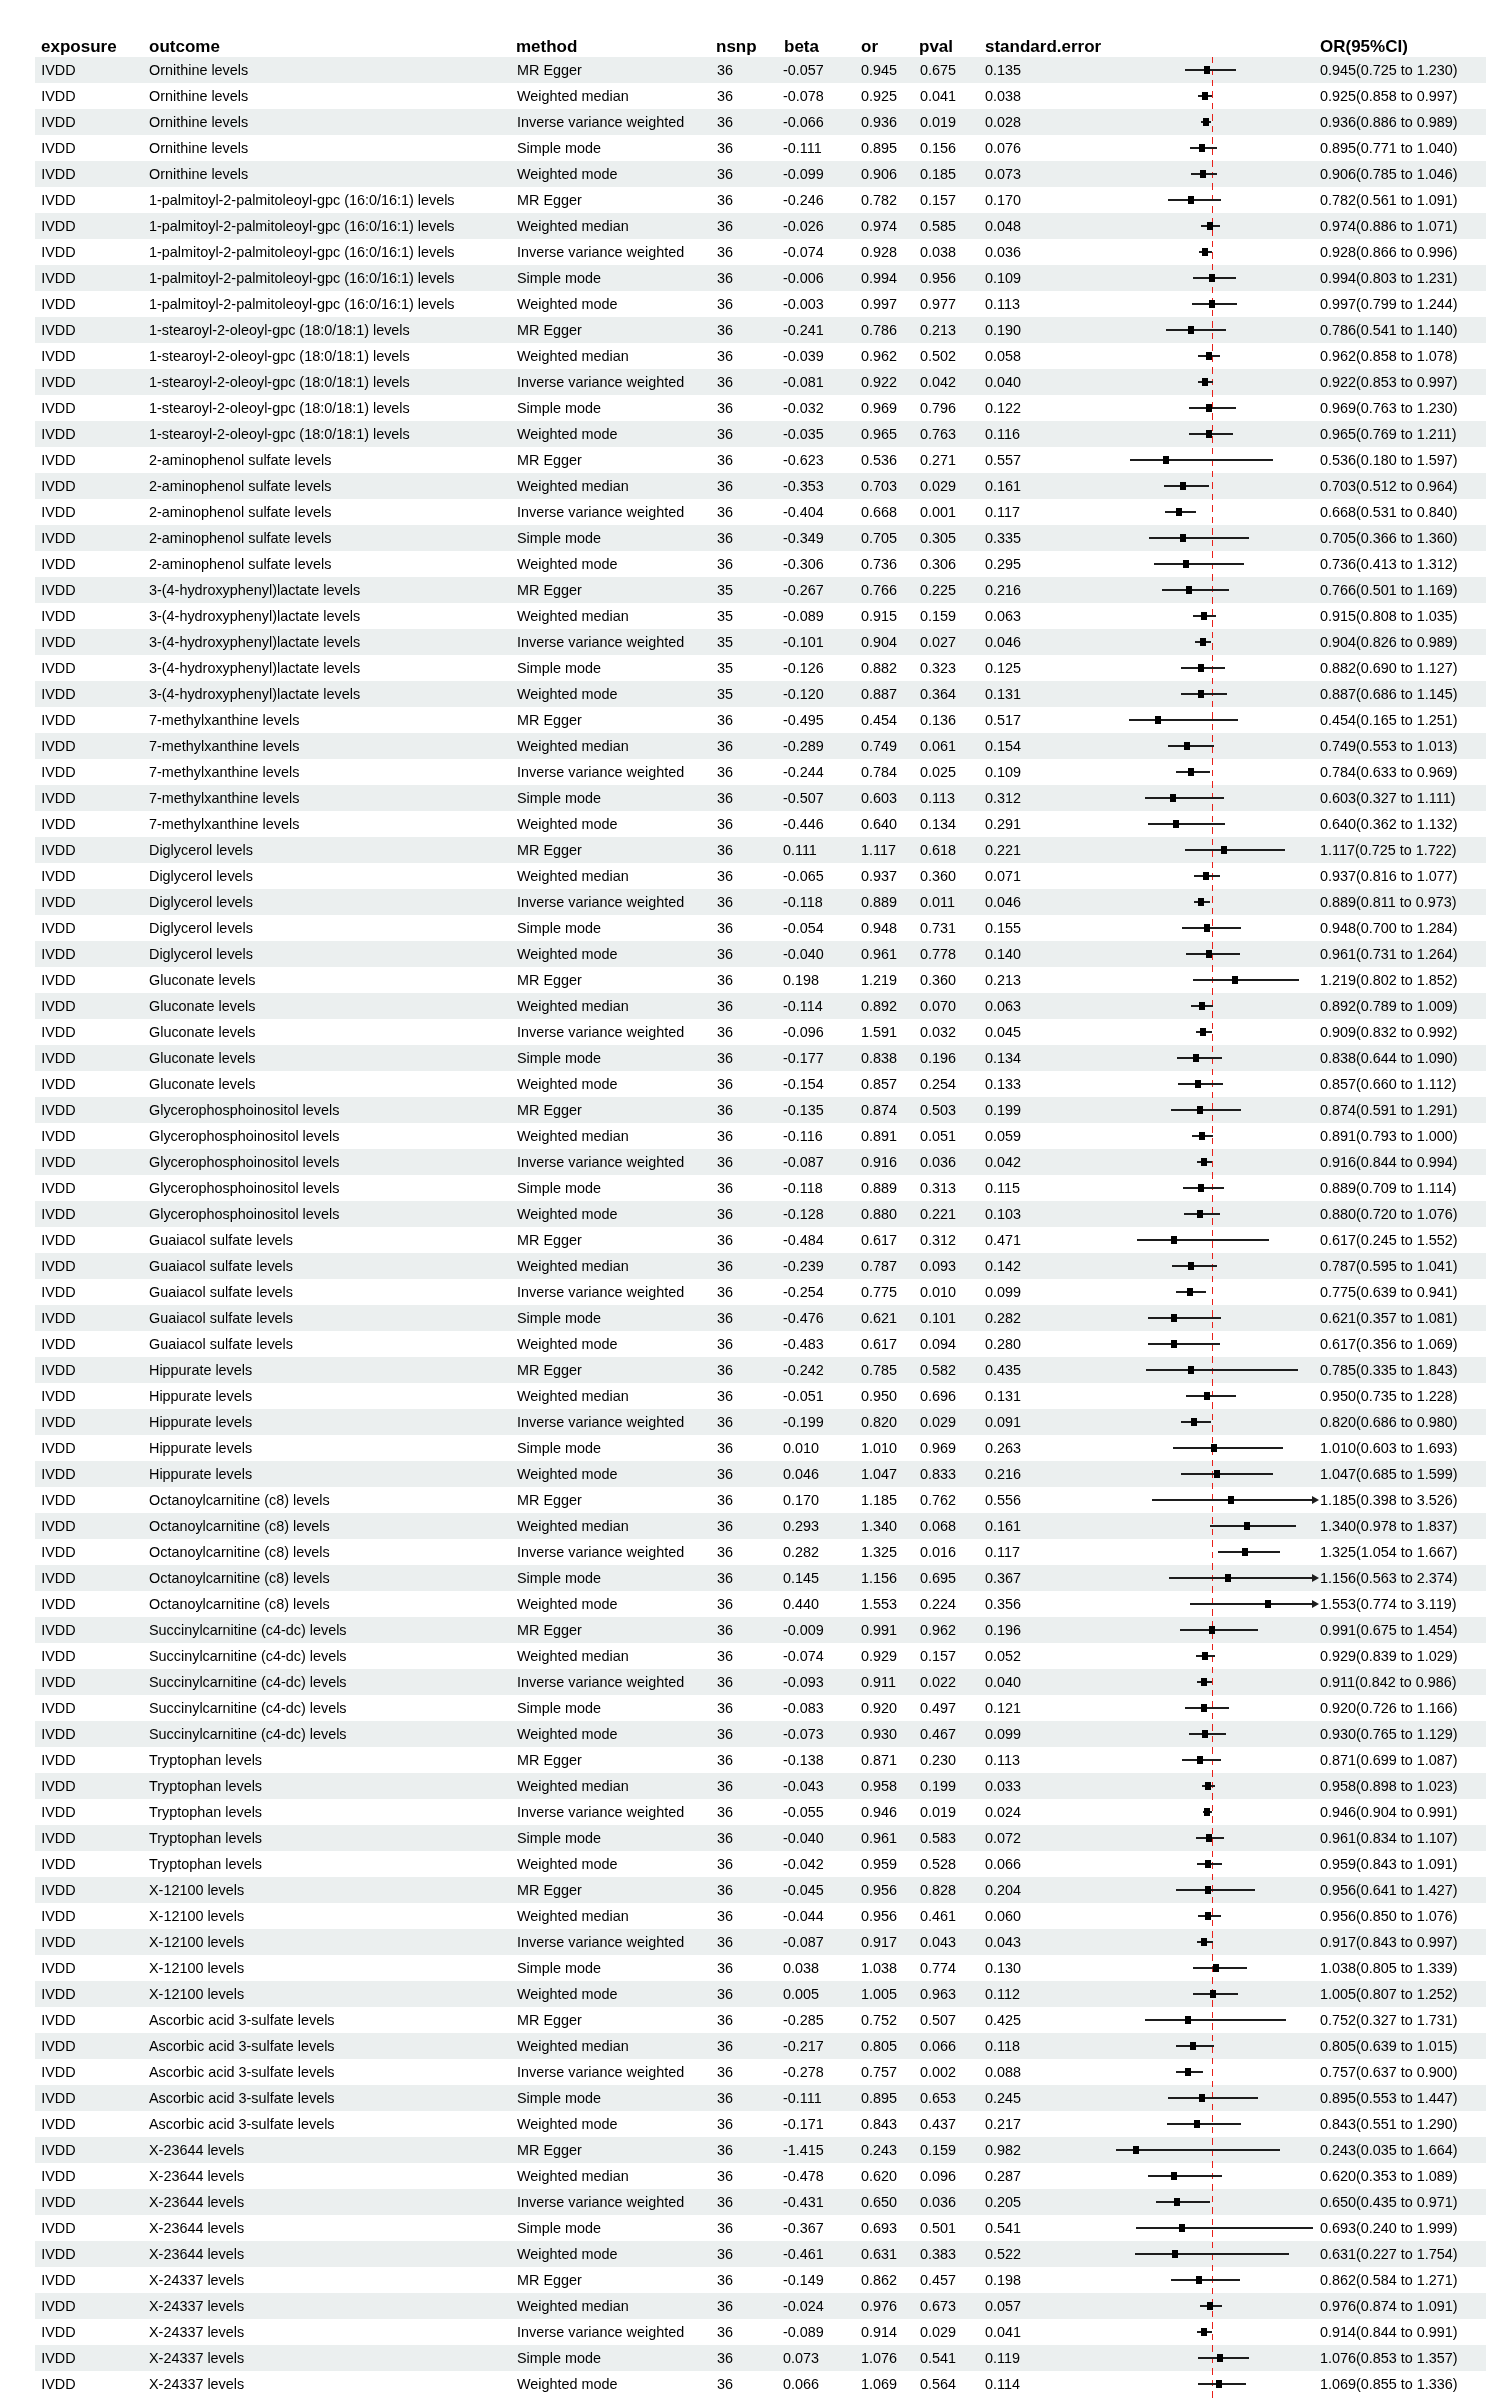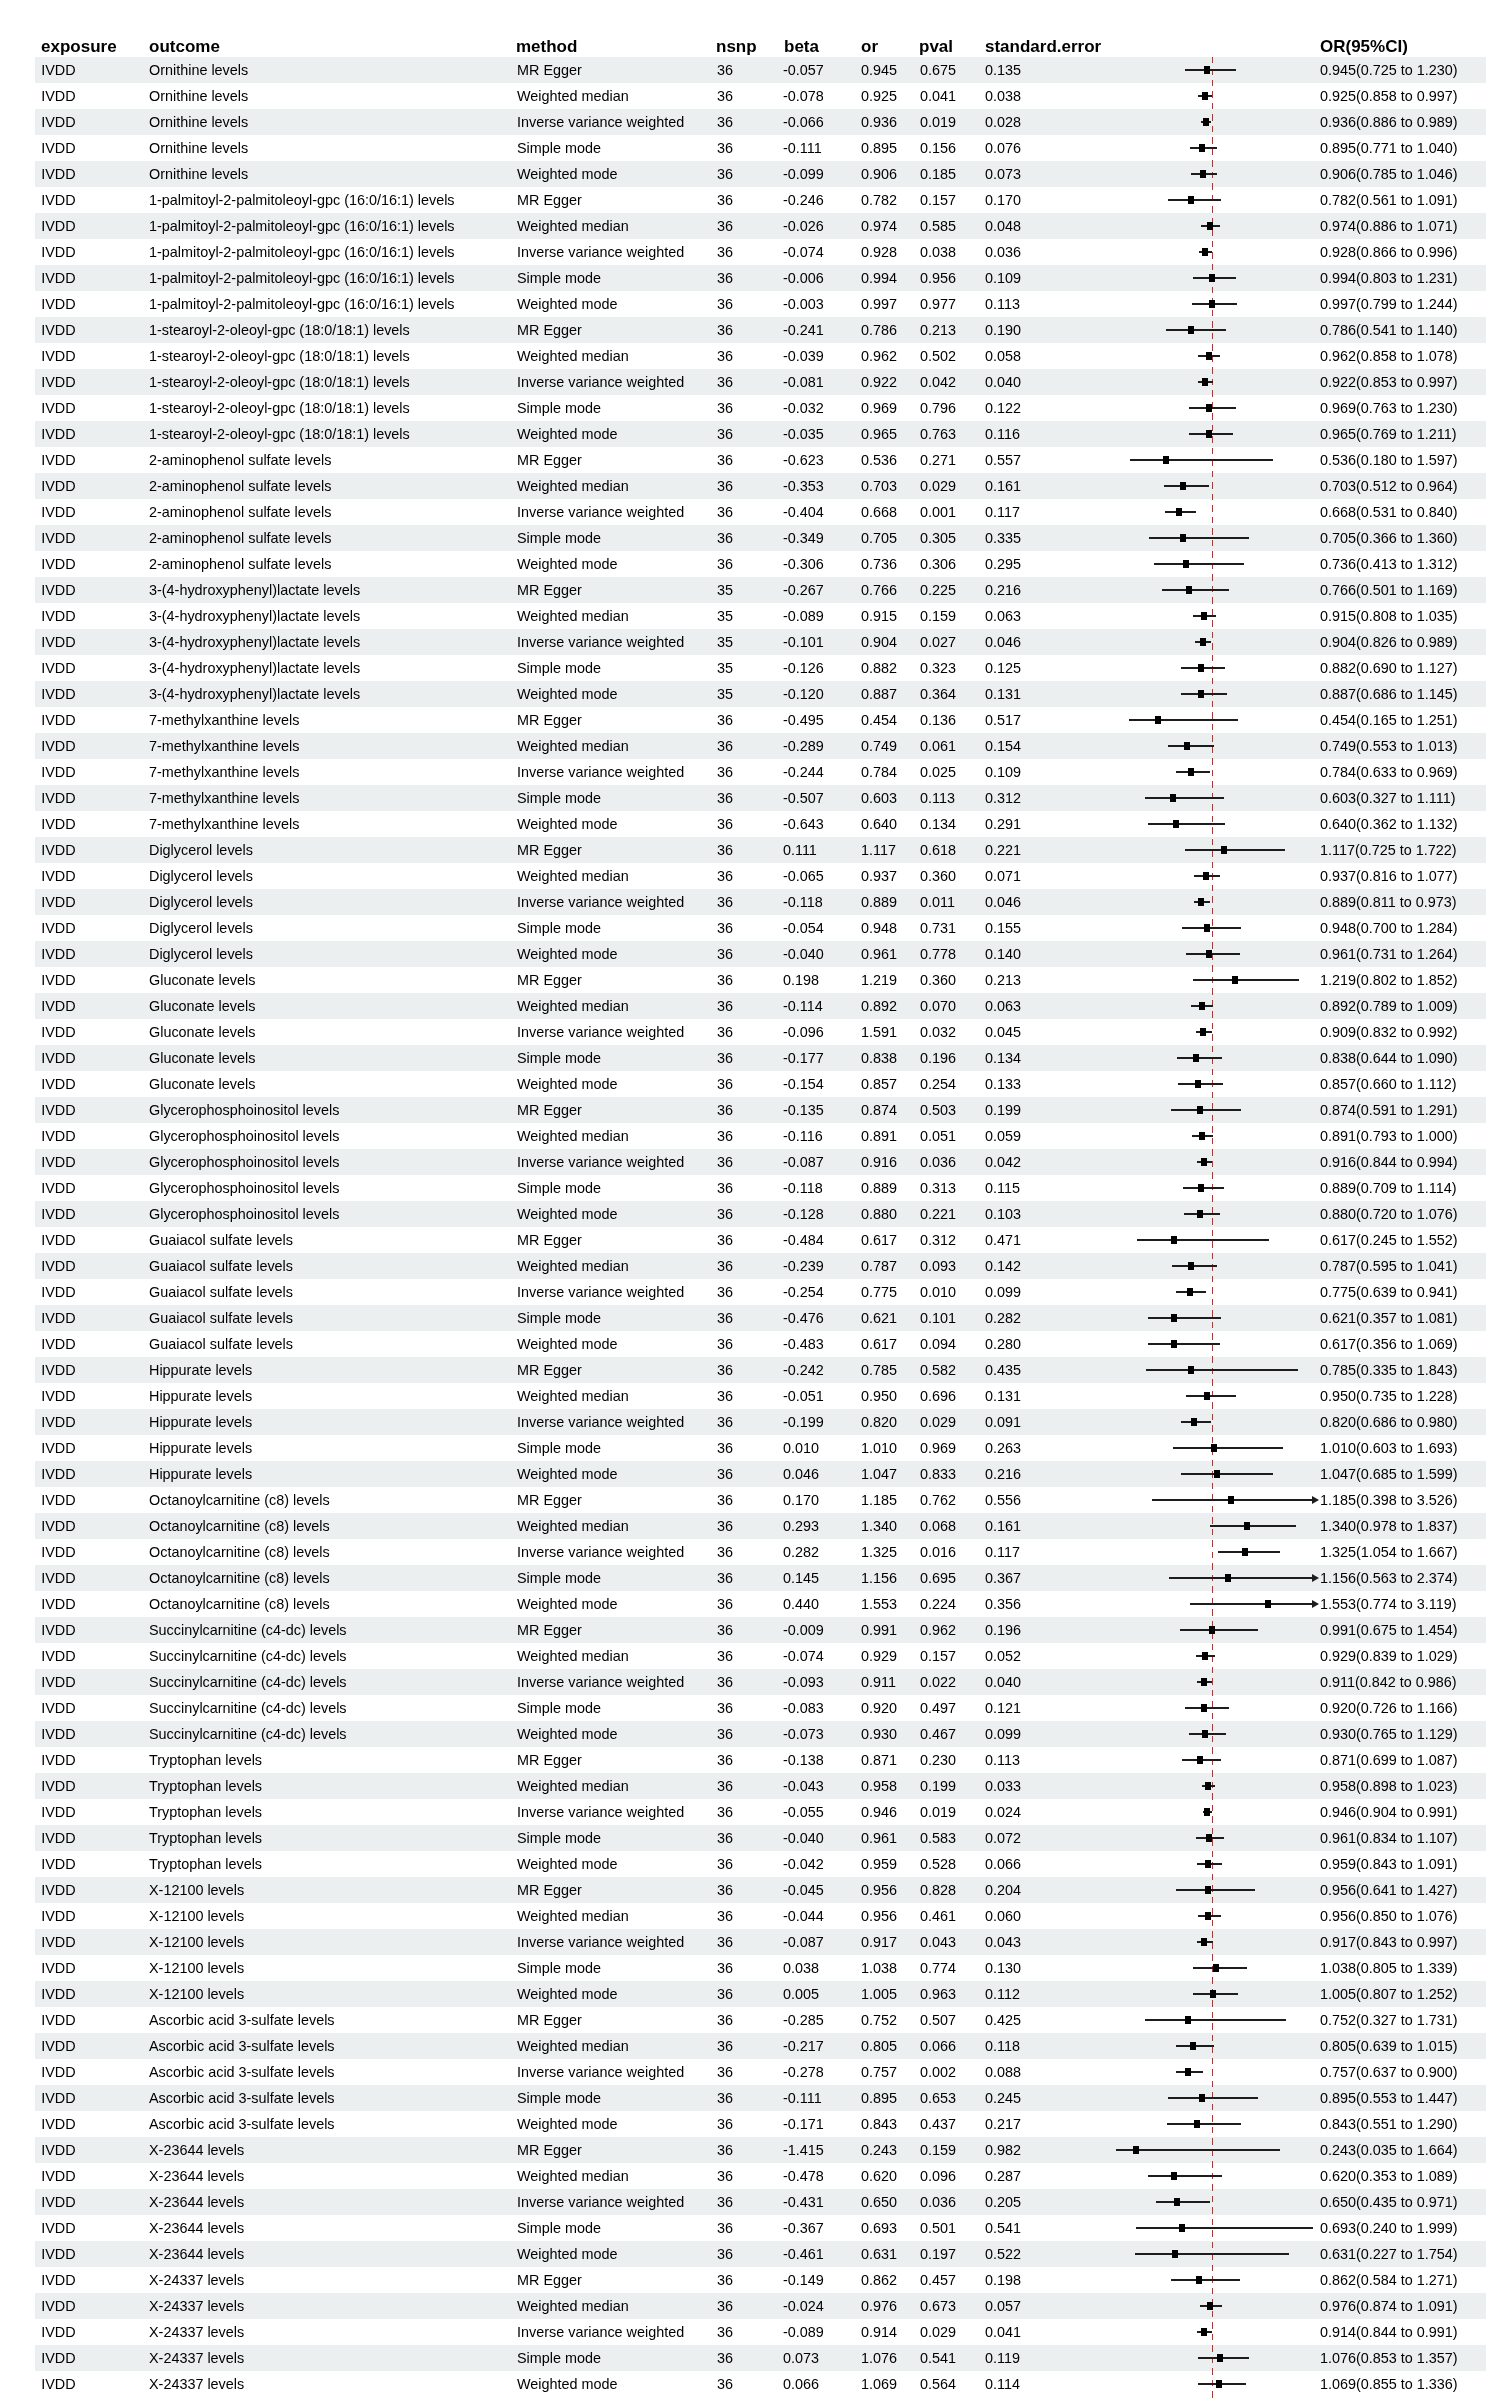--- a/index.html
+++ b/index.html
@@ -518,21 +518,21 @@
 
       <span class="marker" style="left: 58px;"></span>
     </span>
     <span class="c cx-orci">0.603(0.327 to 1.111)</span>
   </div>
       <div class="row">
     <span class="c cx-exposure">IVDD</span>
     <span class="c cx-outcome">7-methylxanthine levels</span>
     <span class="c cx-method">Weighted mode</span>
     <span class="c cx-nsnp">36</span>
-    <span class="c cx-beta">-0.643</span>
+    <span class="c cx-beta">-0.446</span>
     <span class="c cx-or">0.640</span>
     <span class="c cx-pval">0.134</span>
     <span class="c cx-se">0.291</span>
     <span class="plot">
       <span class="ci-line" style="left: 36px; width: 77px;"></span>
 
       <span class="marker" style="left: 61px;"></span>
     </span>
     <span class="c cx-orci">0.640(0.362 to 1.132)</span>
   </div>
@@ -1400,21 +1400,21 @@
     </span>
     <span class="c cx-orci">0.693(0.240 to 1.999)</span>
   </div>
       <div class="row stripe">
     <span class="c cx-exposure">IVDD</span>
     <span class="c cx-outcome">X-23644 levels</span>
     <span class="c cx-method">Weighted mode</span>
     <span class="c cx-nsnp">36</span>
     <span class="c cx-beta">-0.461</span>
     <span class="c cx-or">0.631</span>
-    <span class="c cx-pval">0.197</span>
+    <span class="c cx-pval">0.383</span>
     <span class="c cx-se">0.522</span>
     <span class="plot">
       <span class="ci-line" style="left: 23px; width: 154px;"></span>
 
       <span class="marker" style="left: 60px;"></span>
     </span>
     <span class="c cx-orci">0.631(0.227 to 1.754)</span>
   </div>
       <div class="row">
     <span class="c cx-exposure">IVDD</span>

